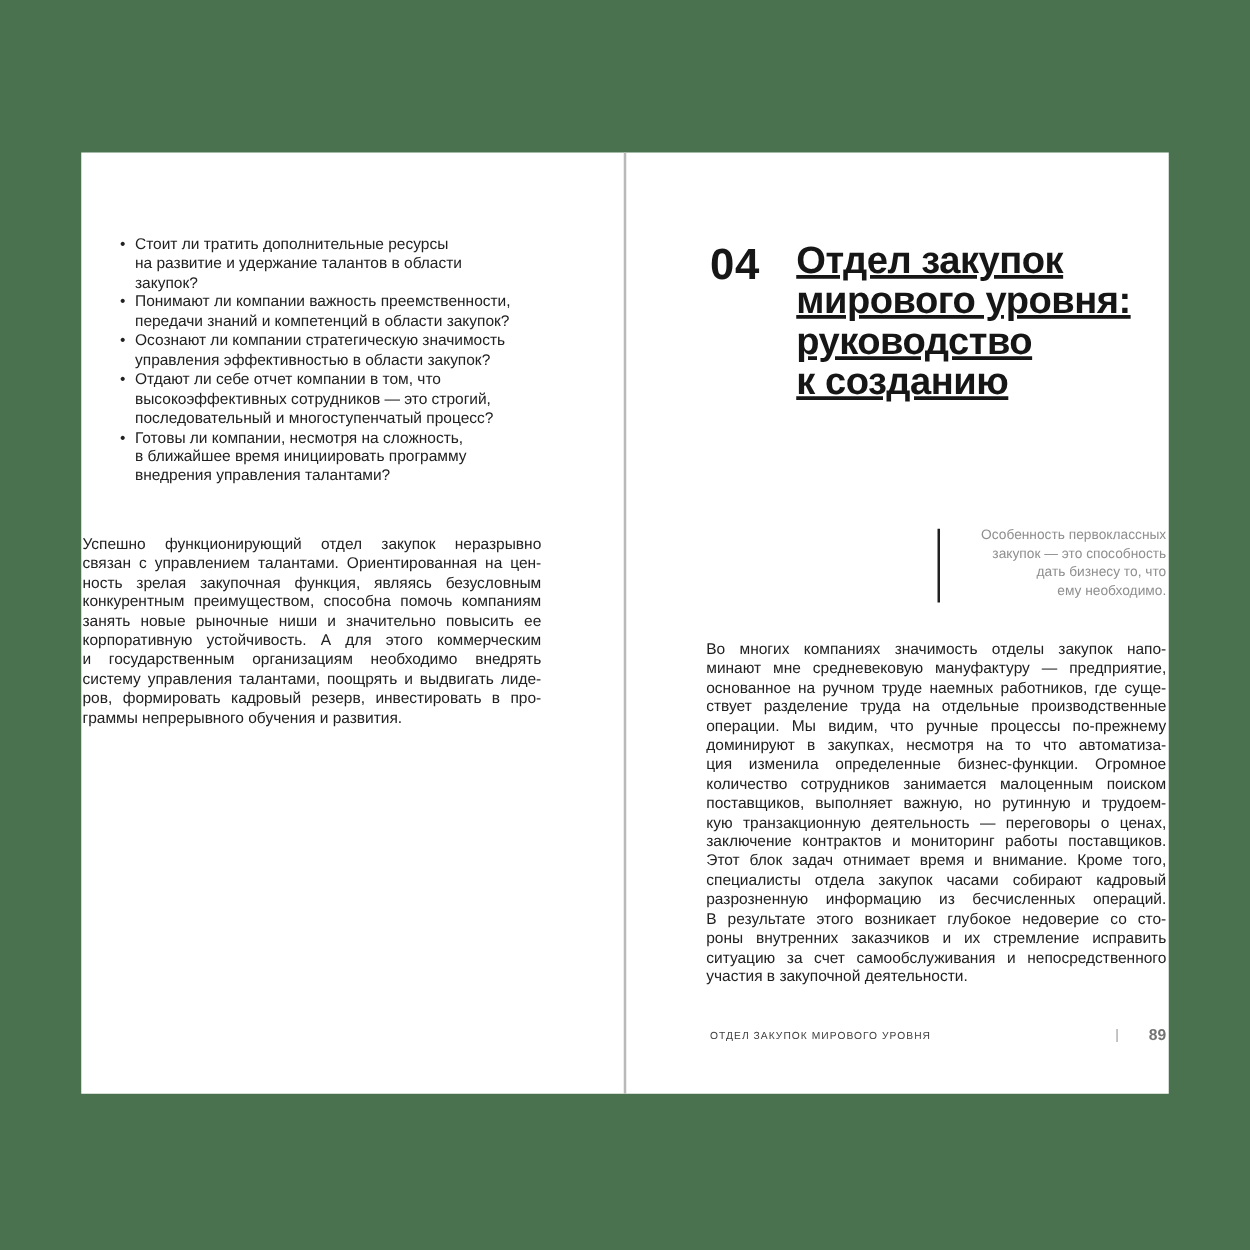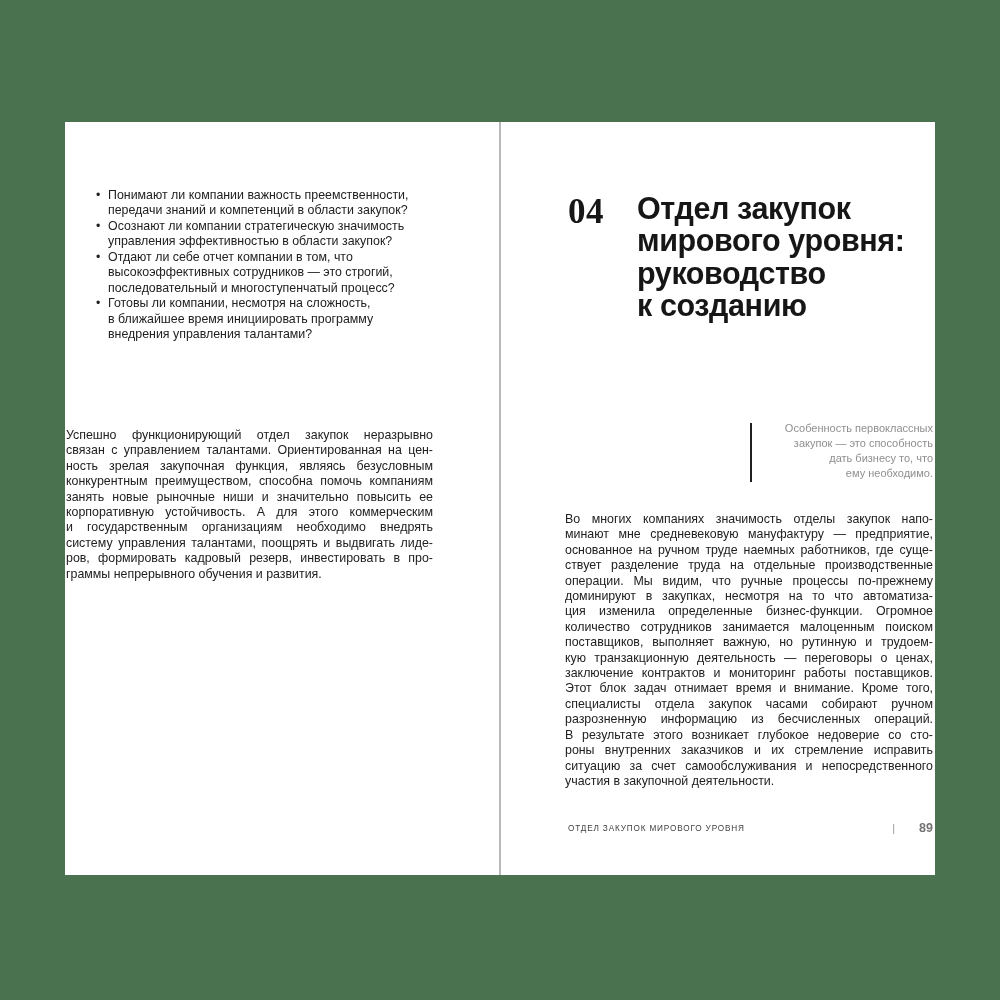--- a/index.html
+++ b/index.html
@@ -29,26 +29,26 @@
   .para-left{
     position:absolute;left:1px;top:294px;width:367px;
     font-size:12.4px;line-height:15.4px;color:#212121;margin-top:12px;
   }
   
   .jl{text-align:justify;text-align-last:justify;}
   
   .chapter-num{
     position:absolute;left:503px;top:72px;
     font-size:35px;line-height:35px;font-weight:800;
-    letter-spacing:0.5px;color:#161616;font-family:Liberation Serif, serif;
+    letter-spacing:0.5px;color:#161616;
   }
   .chapter-title{
     position:absolute;left:572px;top:70px;width:310px;
     margin:0;font-size:30.5px;line-height:32.4px;font-weight:700;
-    letter-spacing:-0.4px;color:#161616;
+    letter-spacing:-0.4px;color:#161616;text-decoration:underline;
   }
   .quote-rule{
     position:absolute;left:685px;top:301px;width:2px;height:59px;
     background:#202020;
   }
   .pull-quote{
     position:absolute;left:568px;top:299px;width:300px;
     text-align:right;font-size:11px;line-height:14.9px;color:#8f8f8f;
   }
   .body-right{
@@ -69,20 +69,25 @@
     margin-left:24px;font-size:12.5px;font-weight:700;color:#737373;
   }
 </style>
 </head>
 <body>
 
 <div class="spread">
 
   <div>
     <ul class="bullets">
+      <li>
+          <div>Стоит ли тратить дополнительные ресурсы</div>
+          <div>на развитие и удержание талантов в области</div>
+          <div>закупок?</div>
+        </li>
       <li>
           <div>Понимают ли компании важность преемственности,</div>
           <div>передачи знаний и компетенций в области закупок?</div>
         </li>
       <li>
           <div>Осознают ли компании стратегическую значимость</div>
           <div>управления эффективностью в области закупок?</div>
         </li>
       <li>
           <div>Отдают ли себе отчет компании в том, что</div>
@@ -134,21 +139,21 @@
         <div class="jl">основанное на ручном труде наемных работников, где суще-</div>
         <div class="jl">ствует разделение труда на отдельные производственные</div>
         <div class="jl">операции. Мы видим, что ручные процессы по-прежнему</div>
         <div class="jl">доминируют в закупках, несмотря на то что автоматиза-</div>
         <div class="jl">ция изменила определенные бизнес-функции. Огромное</div>
         <div class="jl">количество сотрудников занимается малоценным поиском</div>
         <div class="jl">поставщиков, выполняет важную, но рутинную и трудоем-</div>
         <div class="jl">кую транзакционную деятельность — переговоры о ценах,</div>
         <div class="jl">заключение контрактов и мониторинг работы поставщиков.</div>
         <div class="jl">Этот блок задач отнимает время и внимание. Кроме того,</div>
-        <div class="jl">специалисты отдела закупок часами собирают ручном</div>
+        <div class="jl">специалисты отдела закупок часами собирают кадровый</div>
         <div class="jl">разрозненную информацию из бесчисленных операций.</div>
         <div class="jl">В результате этого возникает глубокое недоверие со сто-</div>
         <div class="jl">роны внутренних заказчиков и их стремление исправить</div>
         <div class="jl">ситуацию за счет самообслуживания и непосредственного</div>
         <div>участия в закупочной деятельности.</div>
       </div>
 
     <div class="footer">
       <span class="running-title">ОТДЕЛ ЗАКУПОК МИРОВОГО УРОВНЯ</span>
       <span class="footer-sep">|</span>

